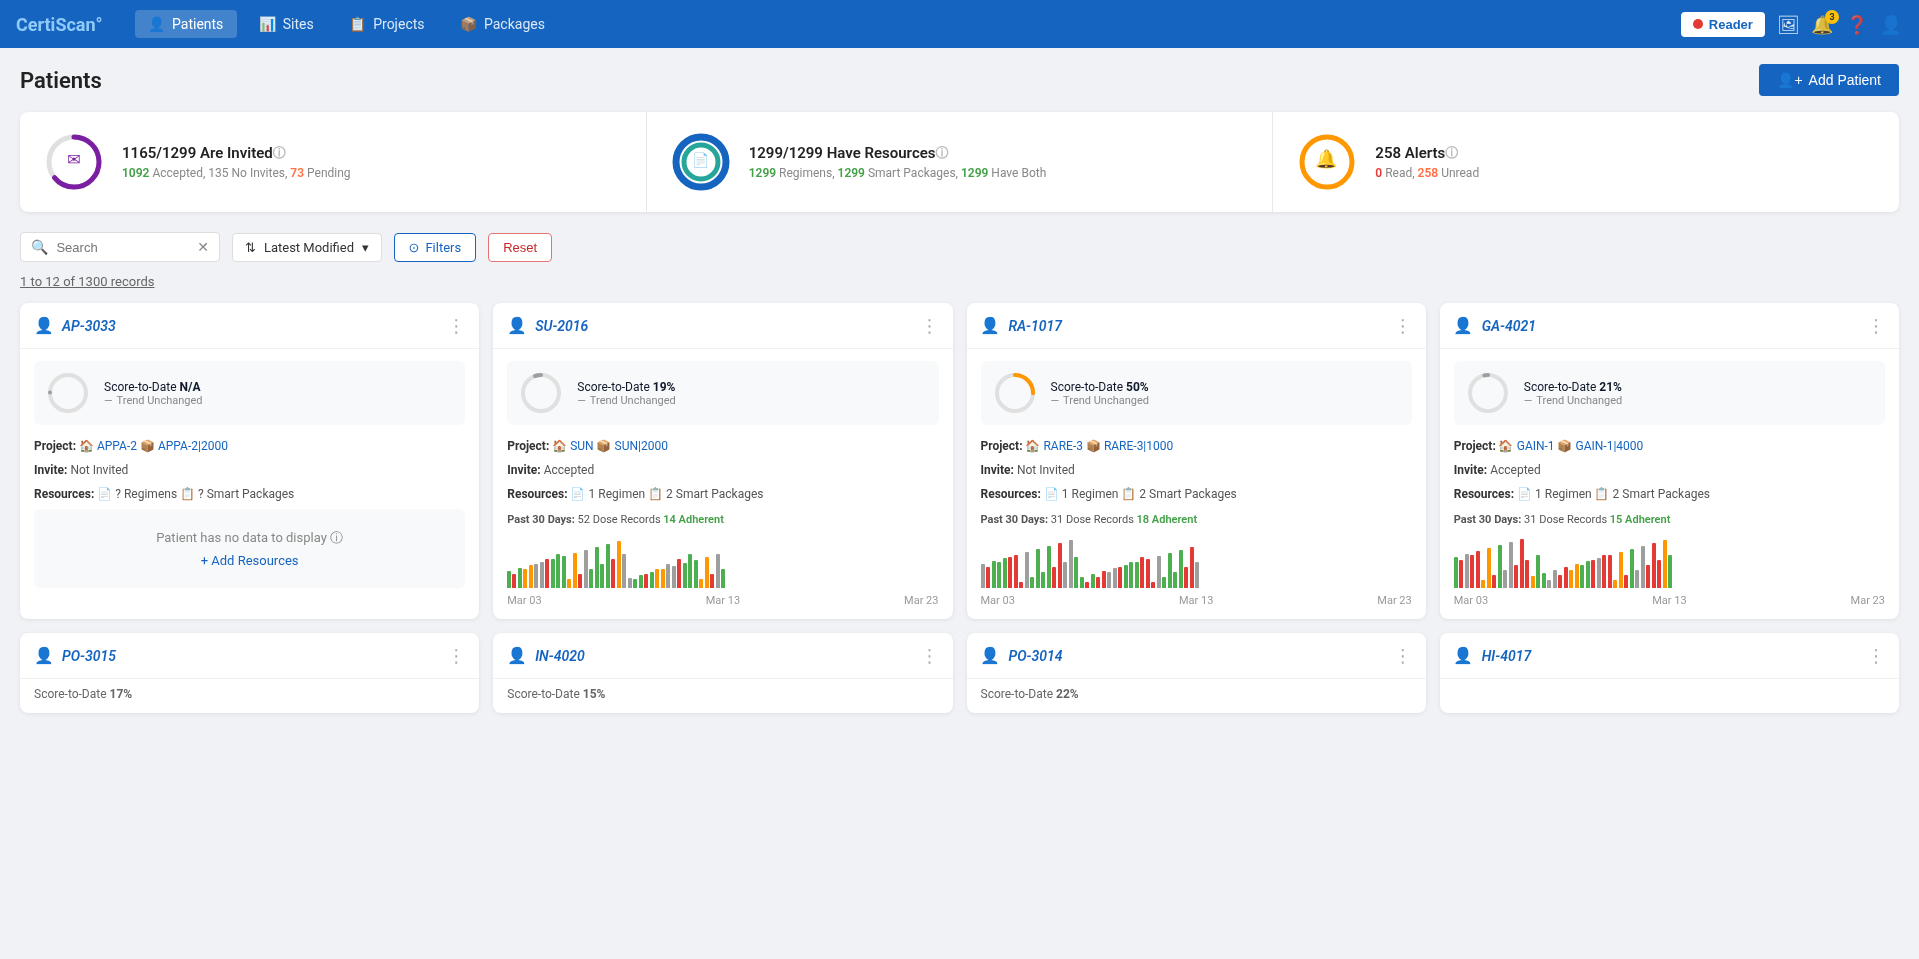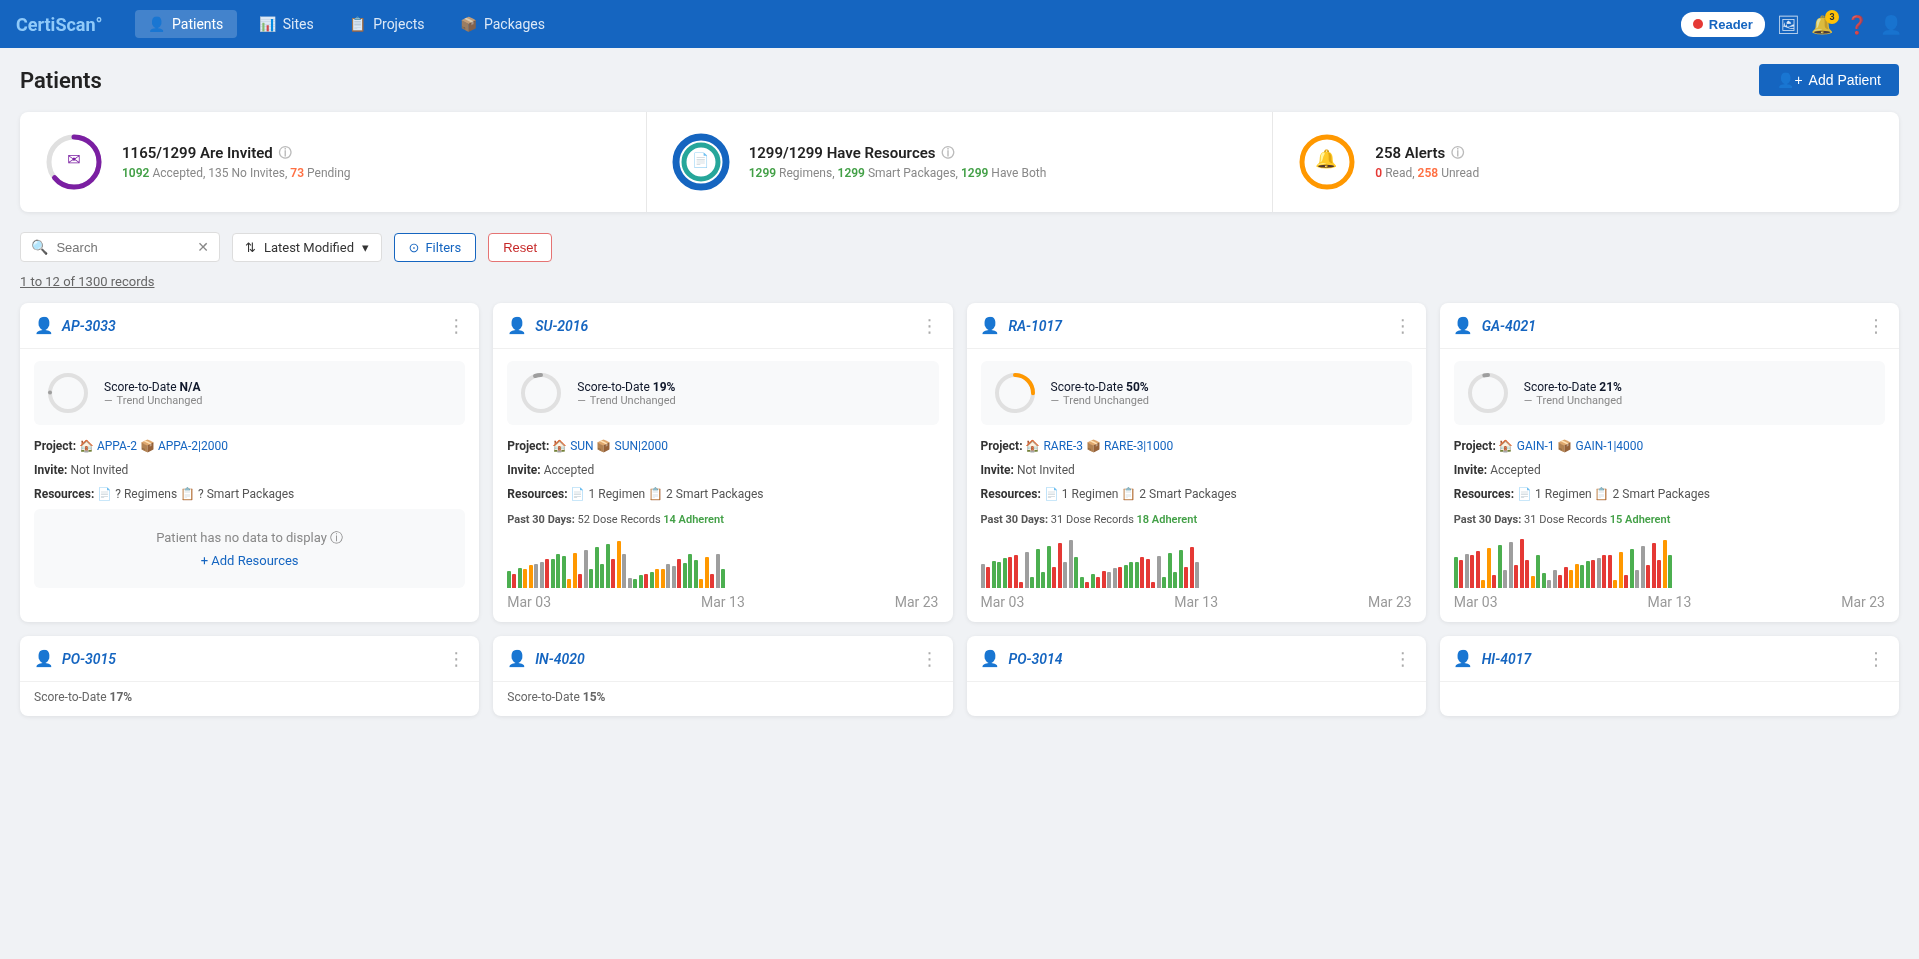--- a/index.html
+++ b/index.html
@@ -34,21 +34,21 @@
     .nav-item.active {
       background: rgba(255,255,255,0.2);
       color: white;
     }
     .nav-spacer { flex: 1; }
     .nav-right { display: flex; align-items: center; gap: 12px; }
     .nav-reader-btn {
       background: white;
       color: #1565c0;
       border: none;
-      border-radius: 12px;
+      border-radius: 4px;
       padding: 5px 12px;
       font-size: 13px;
       font-weight: 600;
       cursor: pointer;
       display: flex;
       align-items: center;
       gap: 6px;
     }
     .reader-dot { width: 10px; height: 10px; border-radius: 50%; background: #e53935; display: inline-block; }
     .nav-icon { color: rgba(255,255,255,0.85); font-size: 18px; cursor: pointer; position: relative; }
@@ -90,21 +90,21 @@
       border-right: 1px solid #e8e8e8;
     }
     .stat-card:last-child { border-right: none; }
     .stat-circle {
       width: 60px;
       height: 60px;
       flex-shrink: 0;
     }
     .stat-circle svg { width: 60px; height: 60px; }
     .stat-info {}
-    .stat-title { font-size: 15px; font-weight: 600; color: #222; margin-bottom: 4px; display: flex; align-items: flex-start; gap: 6px; }
+    .stat-title { font-size: 15px; font-weight: 600; color: #222; margin-bottom: 4px; display: flex; align-items: flex-start; }
     .stat-sub { font-size: 12px; color: #888; }
     .stat-sub .green { color: #43a047; font-weight: 600; }
     .stat-sub .orange { color: #ff7043; font-weight: 600; }
     .stat-sub .red { color: #e53935; font-weight: 600; }
     .stat-sub .unread-orange { color: #ff7043; font-weight: 600; }
     .help-icon { color: #bbb; font-size: 13px; cursor: pointer; }
 
     
     .filters-row {
       display: flex;
@@ -231,21 +231,21 @@
     .chart-meta .adherent { color: #43a047; font-weight: 600; }
     .chart-bars {
       display: flex;
       align-items: flex-end;
       height: 60px;
       gap: 2px;
       padding-bottom: 4px;
     }
     .bar-group { display: flex; gap: 1px; align-items: flex-end; }
     .bar { border-radius: 1px 1px 0 0; }
-    .chart-labels { display: flex; justify-content: space-between; font-size: 14px; color: #999; margin-top: 2px; }
+    .chart-labels { display: flex; justify-content: space-between; font-size: 11px; color: #999; margin-top: 2px; }
 
     
     .cards-row2 { display: grid; grid-template-columns: repeat(4, 1fr); gap: 14px; margin-top: 14px; }
     .partial-card {
       background: white;
       border-radius: 8px;
       box-shadow: 0 1px 4px rgba(0,0,0,0.08);
       overflow: hidden;
       height: 80px;
     }
@@ -839,20 +839,23 @@
     <div style="padding:8px 14px;font-size:12px;color:#666">
       Score-to-Date <strong>15%</strong>
     </div>
   </div>
       <div class="partial-card">
     <div class="partial-header">
       <span class="card-header-icon">👤</span>
       <span class="patient-id">PO-3014</span>
       <span class="more-icon">⋮</span>
     </div>
+    <div style="padding:8px 14px;font-size:12px;color:#666">
+      Score-to-Date <strong>22%</strong>
+    </div>
   </div>
       <div class="partial-card">
     <div class="partial-header">
       <span class="card-header-icon">👤</span>
       <span class="patient-id">HI-4017</span>
       <span class="more-icon">⋮</span>
     </div>
   </div>
     </div>
 

